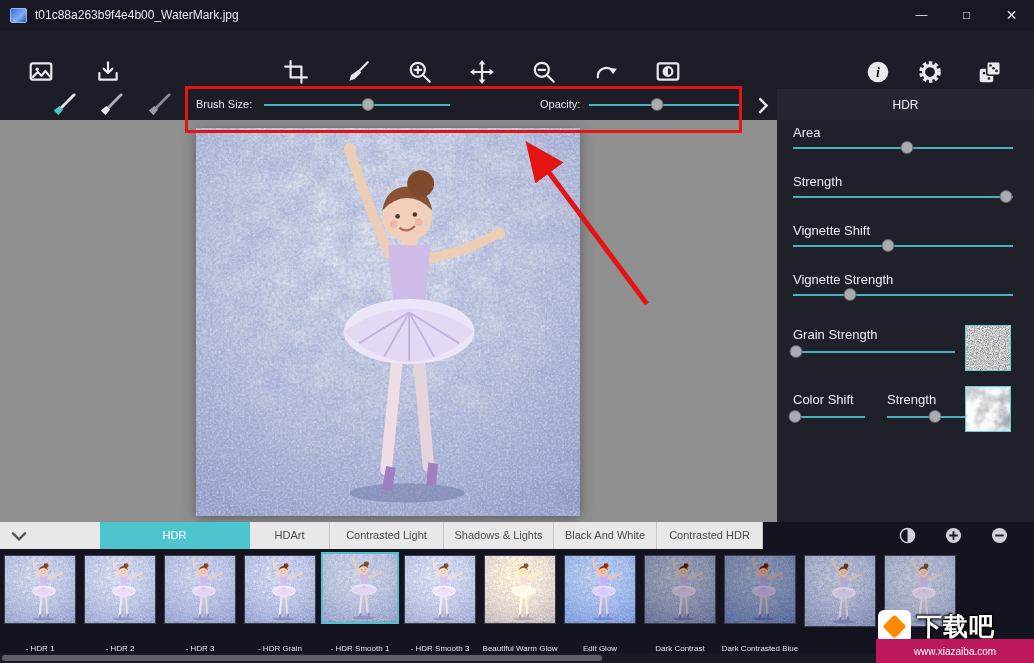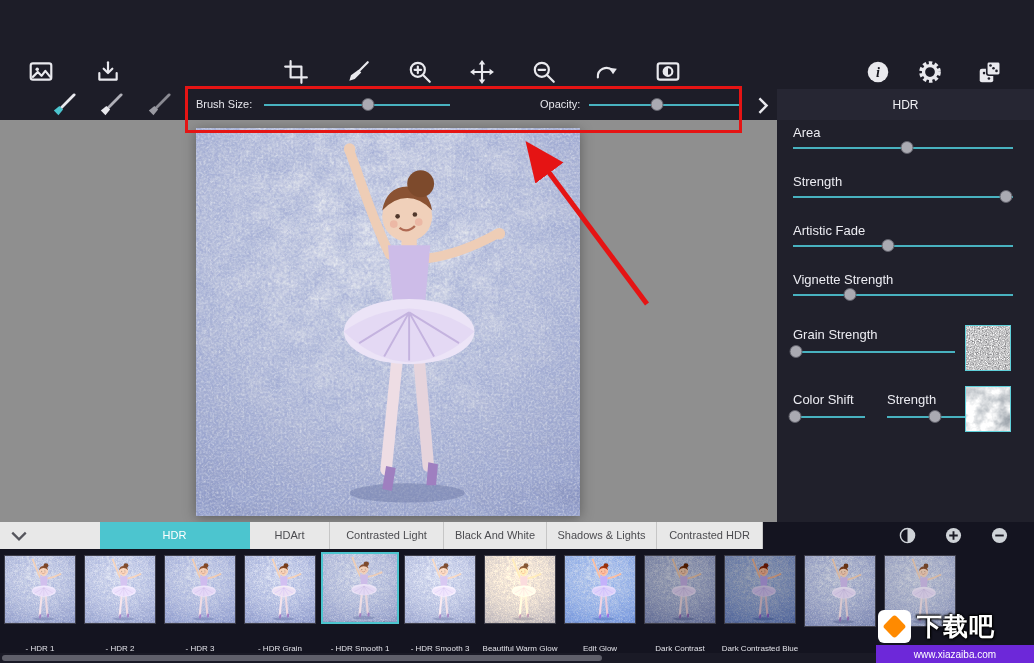--- a/index.html
+++ b/index.html
@@ -95,21 +95,21 @@
   .red-box{position:absolute;left:185px;top:86px;width:557px;height:47px;border:3px solid #e51414;box-sizing:border-box;z-index:40;pointer-events:none}
   .anno-svg{position:absolute;left:0;top:0;z-index:41;pointer-events:none}
 
   
   .watermark{position:absolute;right:0;bottom:0;width:158px;height:56px;z-index:60}
   .wm-top{position:absolute;left:0;top:0;right:0;height:38px;display:flex;align-items:center}
   .wm-logo{width:33px;height:33px;background:#fff;border-radius:6px;margin-left:2px;position:relative;flex:0 0 33px}
   .wm-logo::after{content:"";position:absolute;left:8px;top:8px;width:17px;height:17px;background:#ff8a00;border-radius:3px;transform:rotate(45deg)}
   .wm-title{color:#fff;font-size:25px;font-weight:bold;margin-left:6px;letter-spacing:1px;
             text-shadow:0 0 3px #000,1px 1px 2px #000,-1px -1px 2px #000}
-  .wm-bar{position:absolute;left:0;bottom:0;right:0;height:18px;background:#6d28d9;color:#fff;font-size:10px;
+  .wm-bar{position:absolute;left:0;bottom:0;right:0;height:24px;background:#be185d;color:#fff;font-size:10px;
           display:flex;align-items:center;justify-content:center}
 
   .ico-stroke{stroke:#e9e9ee;fill:none;stroke-width:2;stroke-linecap:round;stroke-linejoin:round}
   .ico-fill{fill:#e9e9ee;stroke:none}
 </style>
 </head>
 <body>
 
 <svg width="0" height="0" style="position:absolute" aria-hidden="true">
   <defs>
@@ -165,20 +165,29 @@
       <circle cx="114" cy="45" r="1.2" fill="#50382c"></circle>
       <path d="M106 52 Q110 55 114 51" stroke="#b06a52" stroke-width="1.2" fill="none"></path>
       <circle cx="103" cy="50" r="2" fill="#e8a090" opacity="0.5"></circle>
       <circle cx="116" cy="49" r="2" fill="#e8a090" opacity="0.5"></circle>
     </g>
   </defs>
 </svg>
 
 <div class="app">
 
+  <div class="titlebar">
+    <div class="app-ico"></div>
+    <span class="win-title">t01c88a263b9f4e4b00_WaterMark.jpg</span>
+    <div class="win-controls">
+      <span class="win-btn">—</span>
+      <span class="win-btn">□</span>
+      <span class="win-btn" style="font-size:14px">✕</span>
+    </div>
+  </div>
 
 
   <div class="toolbar">
     <div class="tbtn" style="left:28px">
       <svg viewBox="0 0 24 24">
           <rect class="ico-stroke" x="2.5" y="4" width="19" height="15" rx="2"></rect>
           <circle class="ico-fill" cx="8.5" cy="9.5" r="1.6"></circle>
           <path class="ico-stroke" d="M4.5 16.5 l4.5-4.5 3.5 3.5 3.5-4.5 4.5 5.5"></path>
         </svg>
     </div>
@@ -318,21 +327,21 @@
       <div class="track"></div>
       <div class="knob" style="left: 52%;"></div>
     </div>
 
     <span class="rp-label" style="left:16px;top:54px">Strength</span>
     <div class="slider" style="left:16px;top:69px;width:220px">
       <div class="track"></div>
       <div class="knob" style="left: 97%;"></div>
     </div>
 
-    <span class="rp-label" style="left:16px;top:103px">Artistic Fade</span>
+    <span class="rp-label" style="left:16px;top:103px">Vignette Shift</span>
     <div class="slider" style="left:16px;top:118px;width:220px">
       <div class="track"></div>
       <div class="knob" style="left: 43%;"></div>
     </div>
 
     <span class="rp-label" style="left:16px;top:152px">Vignette Strength</span>
     <div class="slider" style="left:16px;top:167px;width:220px">
       <div class="track"></div>
       <div class="knob" style="left: 26%;"></div>
     </div>
@@ -371,22 +380,22 @@
     <div class="tabs-left">
       <div class="collapse-btn">
         <svg viewBox="0 0 16 10">
             <path d="M2 2 L8 8 L14 2" stroke="#55555c" stroke-width="2" fill="none"></path>
           </svg>
       </div>
     </div>
     <div class="tab active" data-index="0"><span>HDR</span></div>
       <div class="tab" data-index="1"><span>HDArt</span></div>
       <div class="tab" data-index="2"><span>Contrasted Light</span></div>
+      <div class="tab" data-index="4"><span>Shadows &amp; Lights</span></div>
       <div class="tab" data-index="3"><span>Black And White</span></div>
-      <div class="tab" data-index="4"><span>Shadows &amp; Lights</span></div>
       <div class="tab" data-index="5"><span>Contrasted HDR</span></div>
     <div class="tabbar-right">
       <div class="circle-btn">
         <svg viewBox="0 0 18 18">
             <circle cx="9" cy="9" r="7.5" fill="none" stroke="#cfd3d8" stroke-width="1.5"></circle>
             <path d="M9 1.5 a7.5 7.5 0 0 1 0 15 z" fill="#cfd3d8"></path>
           </svg>
       </div>
       <div class="circle-btn">
         <svg viewBox="0 0 18 18">

